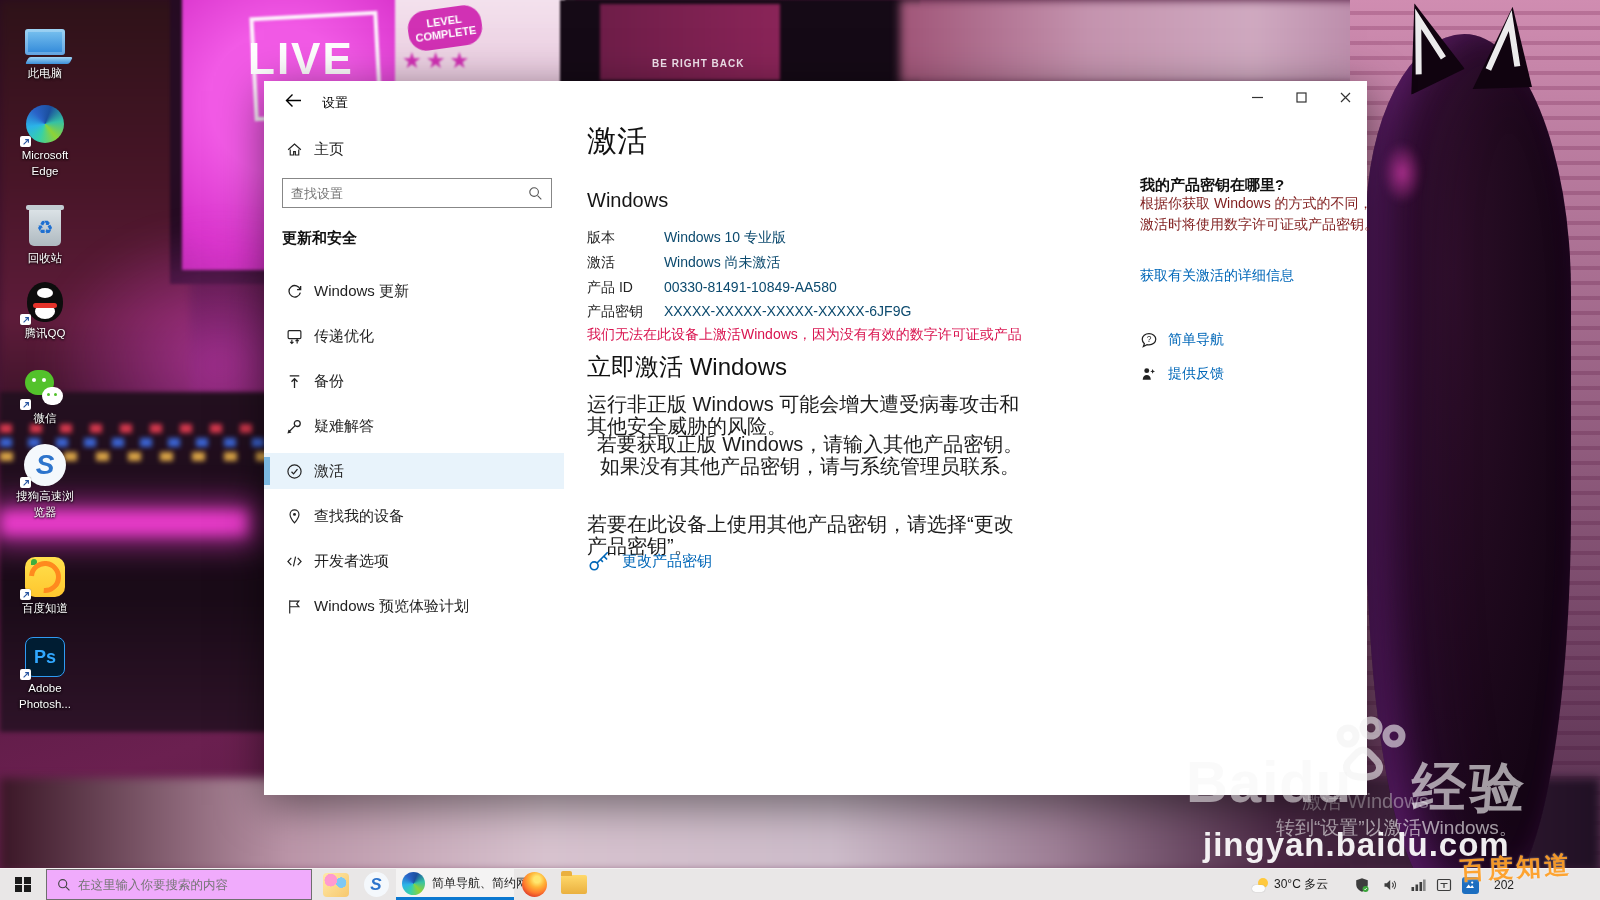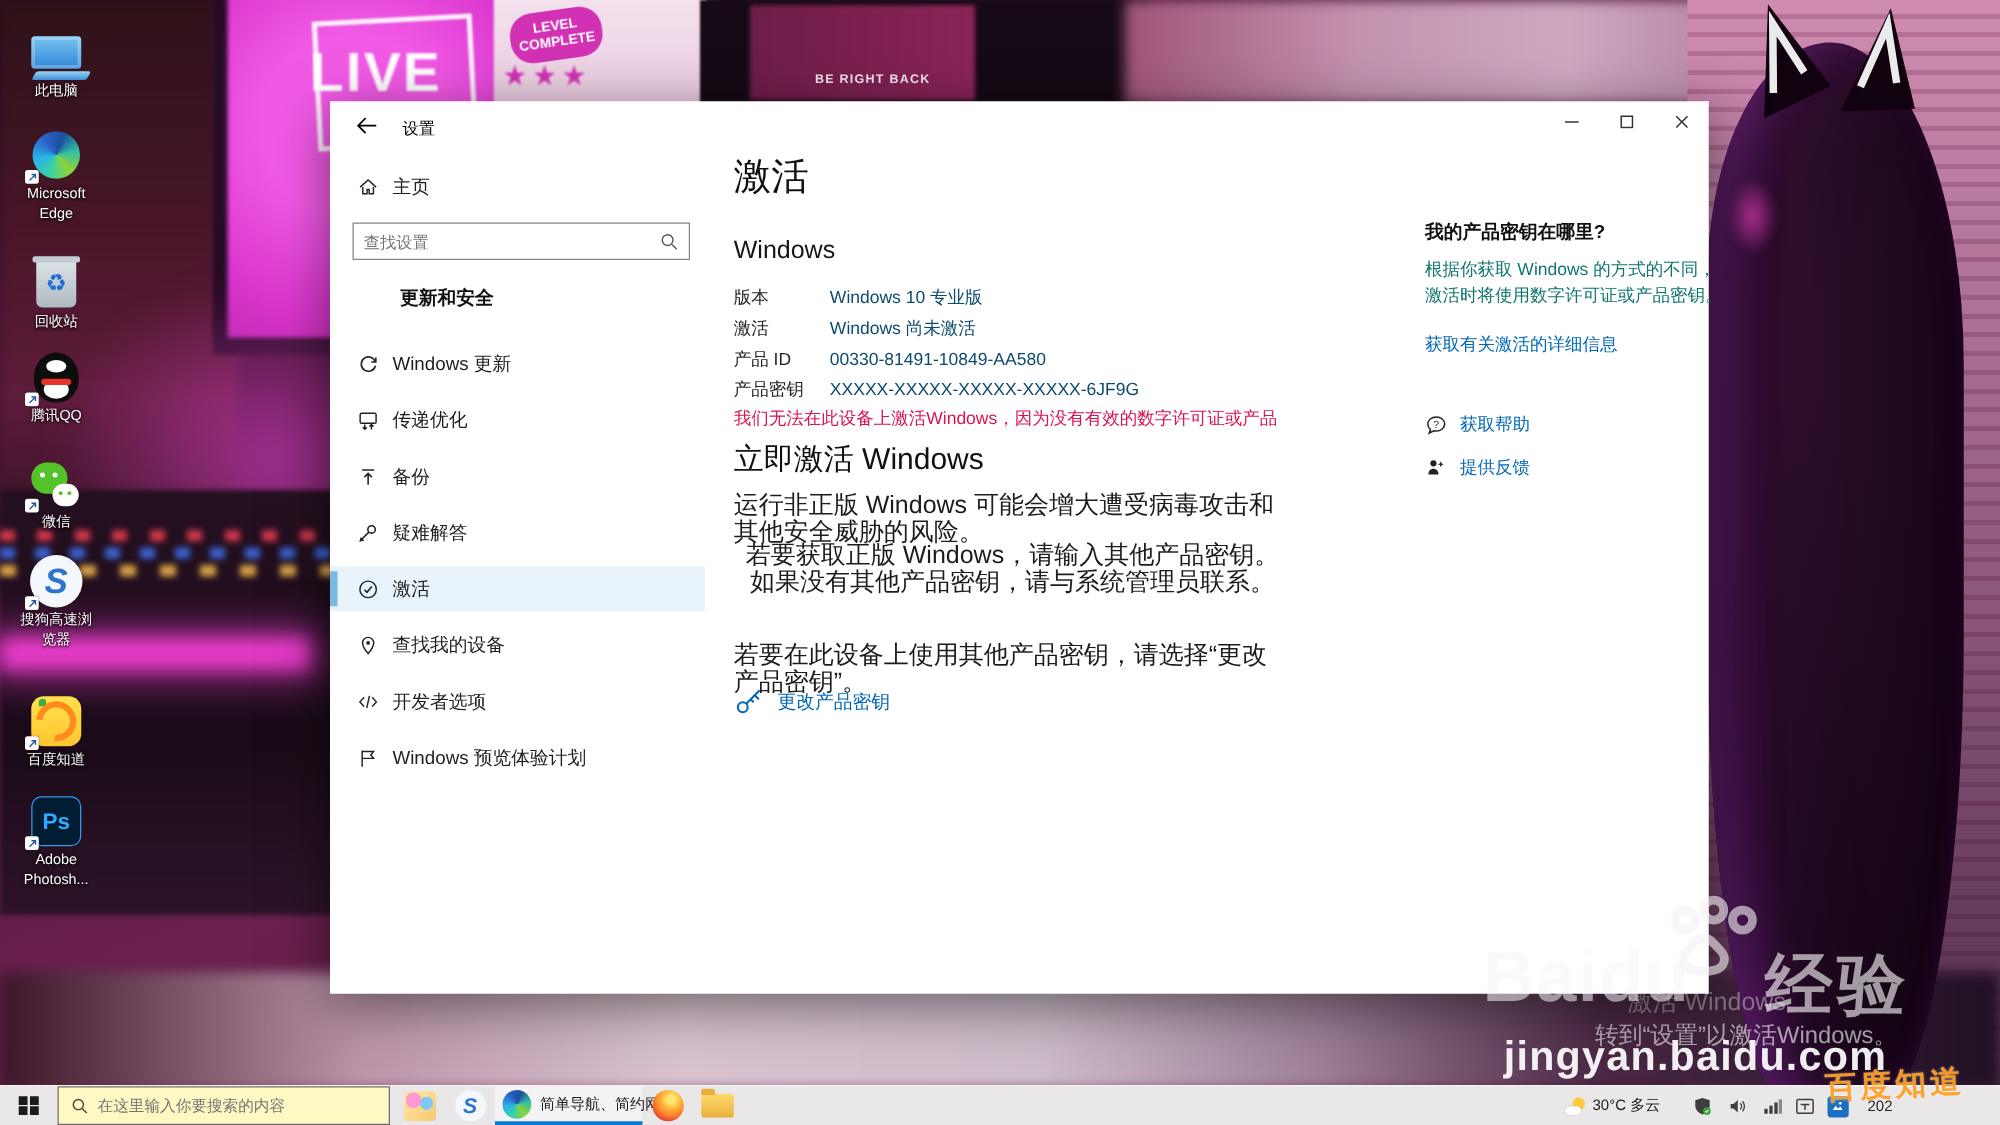--- a/index.html
+++ b/index.html
@@ -73,21 +73,21 @@
   .searchbox .mag{width:15px;height:15px;margin-right:8px;color:#555;flex:none;}
   .info-row{position:absolute;left:323px;font-size:14px;white-space:nowrap;}
   .info-row .lab{display:inline-block;width:73px;color:#242424;}
   .info-row .val{color:#0c4a6e;}
   .para{position:absolute;left:323px;width:446px;font-size:20px;line-height:22px;color:#1c1c1c;}
   .blue-link{color:#0067b8;cursor:pointer;}
   .aside-row{position:absolute;left:876px;display:flex;align-items:center;gap:10px;cursor:pointer;font-size:14px;color:#0067b8;}
   
   .taskbar{position:absolute;left:0;top:868px;width:1600px;height:32px;background:#e9e7e7;z-index:40;border-top:1px solid #f4f2f2;box-sizing:border-box;}
   .tb-btn{position:absolute;top:0;height:31px;display:flex;align-items:center;justify-content:center;cursor:pointer;}
-  .tb-search{position:absolute;left:46px;top:0;width:266px;height:31px;background:#fef9c3;border:1px solid #6f6f6f;box-sizing:border-box;display:flex;align-items:center;cursor:text;}
+  .tb-search{position:absolute;left:46px;top:0;width:266px;height:31px;background:#f0abfc;border:1px solid #6f6f6f;box-sizing:border-box;display:flex;align-items:center;cursor:text;}
   .tb-search .mag{width:14px;height:14px;margin:0 7px 0 10px;color:#444;flex:none;}
   .tb-search input{flex:1;border:0;outline:0;font-size:12.5px;color:#333;font-family:inherit;background:transparent;padding:0;}
   .startlogo{display:grid;grid-template-columns:7px 7px;grid-template-rows:7px 7px;gap:1.5px;}
   .startlogo span{background:#1b1b1b;}
   .tb-edge{background:rgba(255,255,255,.5);border-bottom:3px solid #0b78d0;box-sizing:border-box;}
   .tb-edge .lbl{font-size:12px;color:#1c1c1c;margin-left:7px;white-space:nowrap;}
   .tray-ic{position:absolute;top:6px;width:20px;height:20px;display:flex;align-items:center;justify-content:center;cursor:pointer;}
   .clock{position:absolute;left:1494px;top:0;height:31px;display:flex;align-items:center;font-size:12px;color:#222;cursor:default;}
   
   .wm{position:absolute;pointer-events:none;}
@@ -267,21 +267,21 @@
     </div>
     <div class="searchbox">
       <input placeholder="查找设置" style="">
       <span class="mag">
         <svg width="15" height="15" viewBox="0 0 16 16">
             <circle cx="6.5" cy="6.5" r="4.6" fill="none" stroke="#555" stroke-width="1.2"></circle>
             <path d="M10.2 10.2l4 4" stroke="#555" stroke-width="1.2"></path>
           </svg>
         </span>
     </div>
-    <div class="abs" style="left:18px;top:148px;font-size:15px;font-weight:bold;color:#111;margin-left:38px;">更新和安全</div>
+    <div class="abs" style="left:18px;top:148px;font-size:15px;font-weight:bold;color:#111;">更新和安全</div>
 
     <div class="nav-item" style="top:192px;">
       <span class="nicon">
         <svg width="17" height="17" viewBox="0 0 16 16">
             <path d="M13.4 6.2A5.4 5.4 0 1 0 13.5 9" fill="none" stroke="#222" stroke-width="1.2"></path>
             <path d="M13.8 2.8v3.4h-3.4" fill="none" stroke="#222" stroke-width="1.2"></path>
           </svg>
         </span>
       <span class="nlabel">Windows 更新</span>
     </div>
@@ -377,31 +377,31 @@
       <span>
         <svg width="24" height="24" viewBox="0 0 22 22">
             <circle cx="6.6" cy="15.4" r="3.6" fill="none" stroke="#0067b8" stroke-width="1.5"></circle>
             <path d="M9.2 12.8L19 3M15.4 6.6l3 3M12.4 9.6l2.2 2.2" fill="none" stroke="#0067b8" stroke-width="1.5"></path>
           </svg>
         </span>
       <span class="blue-link" style="font-size:15px;">更改产品密钥</span>
     </div>
 
     <div class="abs" style="left:876px;top:95px;font-size:15px;font-weight:bold;color:#111;text-align:right;">我的产品密钥在哪里?</div>
-    <div class="abs" style="left:876px;top:124px;width:240px;font-size:14px;line-height:21px;color:#0f766e;">根据你获取 Windows 的方式的不同，激活时将使用数字许可证或产品密钥。</div>
+    <div class="abs" style="left:876px;top:112px;width:240px;font-size:14px;line-height:21px;color:#7f1d1d;">根据你获取 Windows 的方式的不同，激活时将使用数字许可证或产品密钥。</div>
     <div class="abs blue-link" style="left:876px;top:186px;font-size:14px;">获取有关激活的详细信息</div>
 
     <div class="aside-row" style="top:250px;">
       <span>
         <svg width="18" height="18" viewBox="0 0 16 16">
             <path d="M8 2.3c3.3 0 6 2.2 6 5s-2.7 5-6 5c-.6 0-1.2-.06-1.75-.2L3 13.8l.9-2.5C2.7 10.3 2 9 2 7.3c0-2.8 2.7-5 6-5z" fill="none" stroke="#222" stroke-width="1.1"></path>
             <text x="8" y="9.8" font-size="7.5" text-anchor="middle" fill="#222" font-family="Liberation Sans,sans-serif">?</text>
           </svg>
         </span>
-      <span>获取帮助</span>
+      <span>简单导航</span>
     </div>
     <div class="aside-row" style="top:284px;">
       <span>
         <svg width="18" height="18" viewBox="0 0 16 16">
             <circle cx="6" cy="5" r="2.2" fill="#222"></circle>
             <path d="M2.4 13c0-2.6 1.6-4.1 3.6-4.1S9.6 10.4 9.6 13z" fill="#222"></path>
             <path d="M11.2 3.6l.7 1.5 1.5.6-1.5.6-.7 1.5-.6-1.5-1.5-.6 1.5-.6z" fill="#222"></path>
           </svg>
         </span>
       <span>提供反馈</span>

